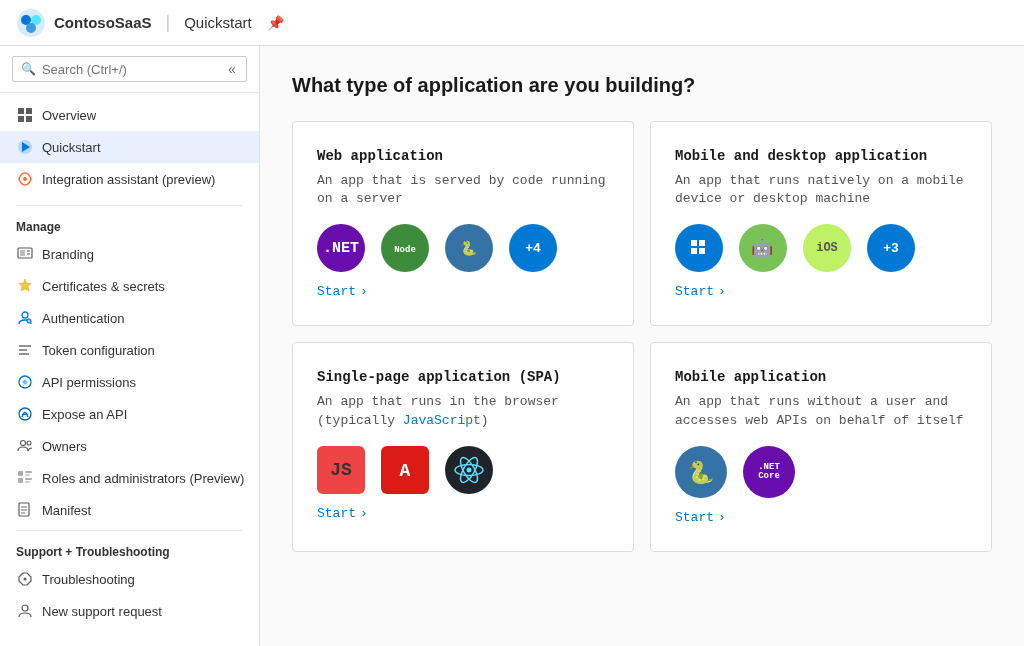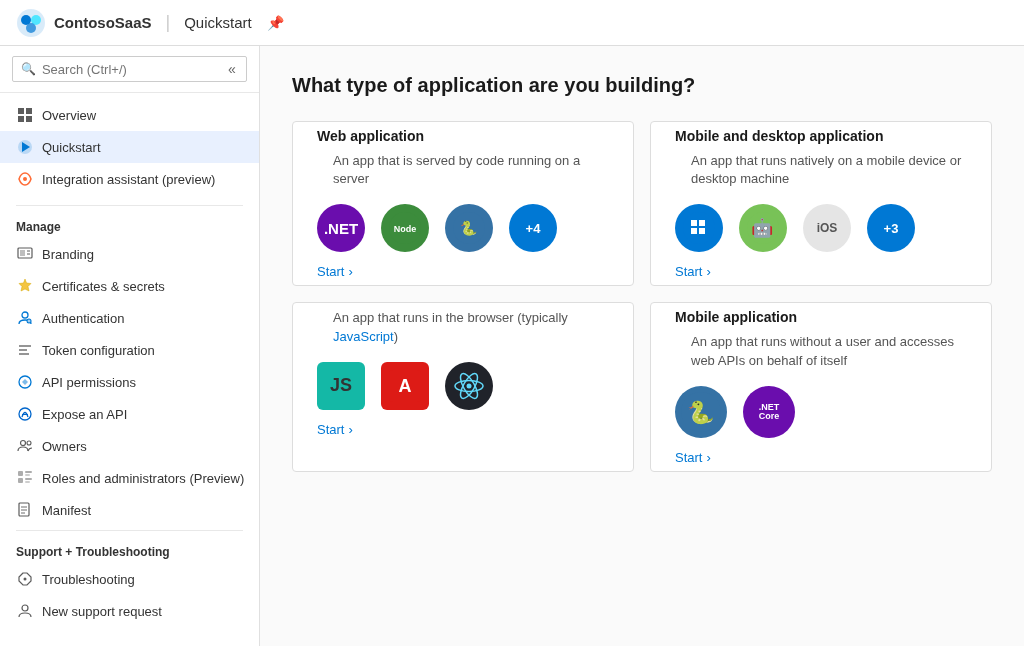--- a/index.html
+++ b/index.html
@@ -30,37 +30,37 @@
     .nav-item.active { background: #e8f0fe; }
     .nav-item .nav-icon { width: 18px; height: 18px; display: flex; align-items: center; justify-content: center; font-size: 15px; flex-shrink: 0; }
     .section-label { padding: 10px 16px 4px 16px; font-size: 12px; font-weight: 700; color: #333; }
     .section-divider { border: none; border-top: 1px solid #e8e8e8; margin: 4px 16px; }
 
     
     .content { flex: 1; overflow-y: auto; padding: 28px 32px; background: #fafafa; }
     .page-title { font-size: 20px; font-weight: 700; color: #1a1a1a; margin-bottom: 24px; }
 
     .cards-grid { display: grid; grid-template-columns: 1fr 1fr; gap: 16px; max-width: 780px; }
-    .card { background: #fff; border: 1px solid #ddd; border-radius: 4px; padding: 6px 24px; display: flex; flex-direction: column; gap: 8px; }
+    .card { background: #fff; border: 1px solid #ddd; border-radius: 4px; padding: 26px 24px; display: flex; flex-direction: column; gap: 8px; font-family: Liberation Mono, monospace; }
     .card-title { font-size: 14px; font-weight: 700; color: #1a1a1a; }
-    .card-desc { font-size: 13px; color: #555; line-height: 1.4; margin-left: 16px; }
+    .card-desc { font-size: 13px; color: #555; line-height: 1.4; }
     .card-icons { display: flex; align-items: center; gap: 16px; margin: 8px 0 4px 0; }
     .card-start { color: #0078d4; font-size: 13px; cursor: pointer; display: flex; align-items: center; gap: 4px; text-decoration: none; }
 
     
     .tech-icon { width: 48px; height: 48px; border-radius: 50%; display: flex; align-items: center; justify-content: center; font-weight: 700; font-size: 13px; color: #fff; }
     .ti-dotnet { background: #6a0dad; font-size: 15px; }
     .ti-node { background: #3c8c3c; font-size: 11px; }
     .ti-python { background: #3572a5; font-size: 11px; }
     .ti-plus4 { background: #0078d4; font-size: 13px; }
     .ti-windows { background: #0078d4; font-size: 20px; }
     .ti-android { background: #78c257; font-size: 20px; }
-    .ti-ios { background: #e5e5e5; font-size: 12px; color: #555; }
+    .ti-ios { background: #bef264; font-size: 12px; color: #555; }
     .ti-plus3 { background: #0078d4; font-size: 13px; }
-    .ti-js { background: #14b8a6; font-size: 18px; font-weight: 900; color: #333; border-radius: 4px; }
+    .ti-js { background: #ef4444; font-size: 18px; font-weight: 900; color: #333; border-radius: 4px; }
     .ti-angular { background: #dd1b16; font-size: 18px; border-radius: 4px; }
     .ti-python2 { background: #3572a5; font-size: 11px; }
     .ti-dotnetcore { background: #6a0dad; font-size: 10px; }
 
     
     .icon-overview { color: #5c5c5c; }
     .icon-quickstart { color: #0078d4; }
     .icon-integration { color: #ff6b35; }
   </style>
 </head>
@@ -300,20 +300,21 @@
           <div class="tech-icon ti-ios">iOS</div>
           <div class="tech-icon ti-plus3">+3</div>
         </div>
         <a class="card-start">
           <span>Start</span>
           <span>›</span>
         </a>
       </div>
 
       <div class="card">
+        <div class="card-title">Single-page application (SPA)</div>
         <div class="card-desc">An app that runs in the browser (typically <span style="color:#0078d4">JavaScript</span>)</div>
         <div class="card-icons">
           <div class="tech-icon ti-js" style="border-radius:6px;width:48px;height:48px;">JS</div>
           <div class="tech-icon ti-angular" style="border-radius:6px;width:48px;height:48px;">
             <svg width="32" height="32" viewBox="0 0 32 32">
                 <rect width="32" height="32" fill="#dd1b16" rx="4"></rect>
                 <text x="50%" y="55%" dominant-baseline="middle" text-anchor="middle" fill="white" font-size="18" font-weight="bold">A</text>
               </svg>
           </div>
           <div class="tech-icon" style="background:#20232a;width:48px;height:48px;">

